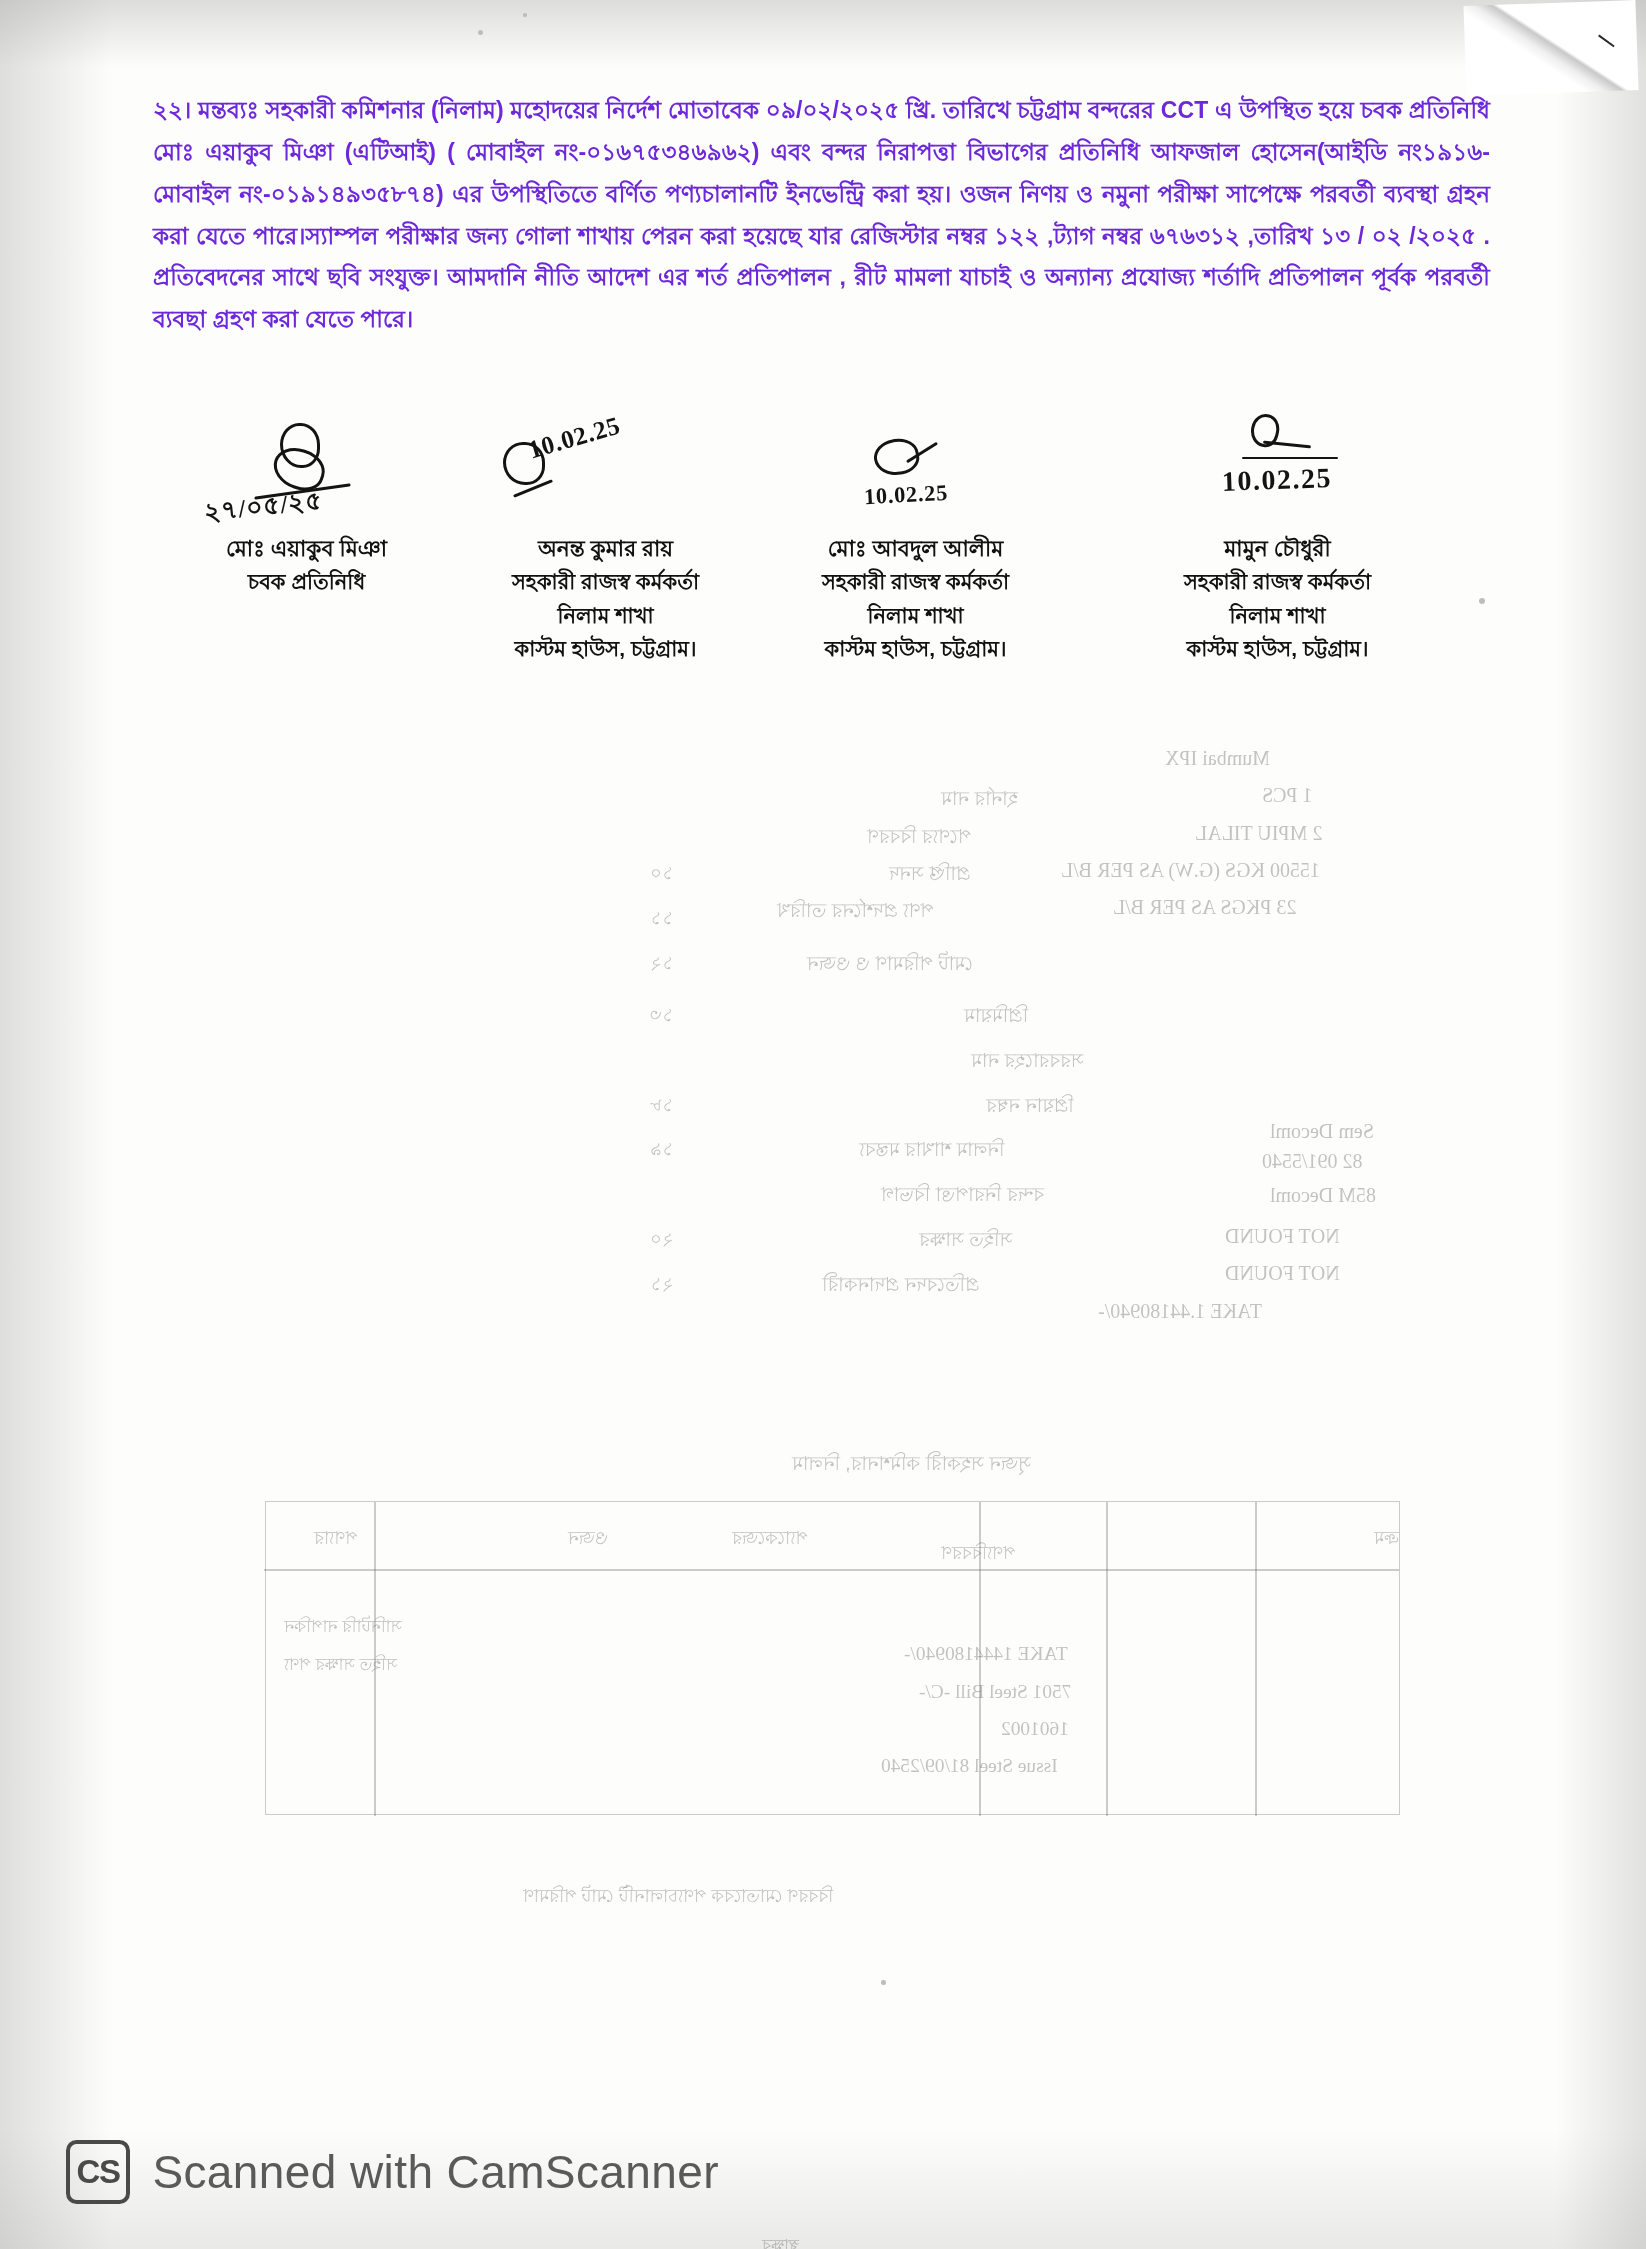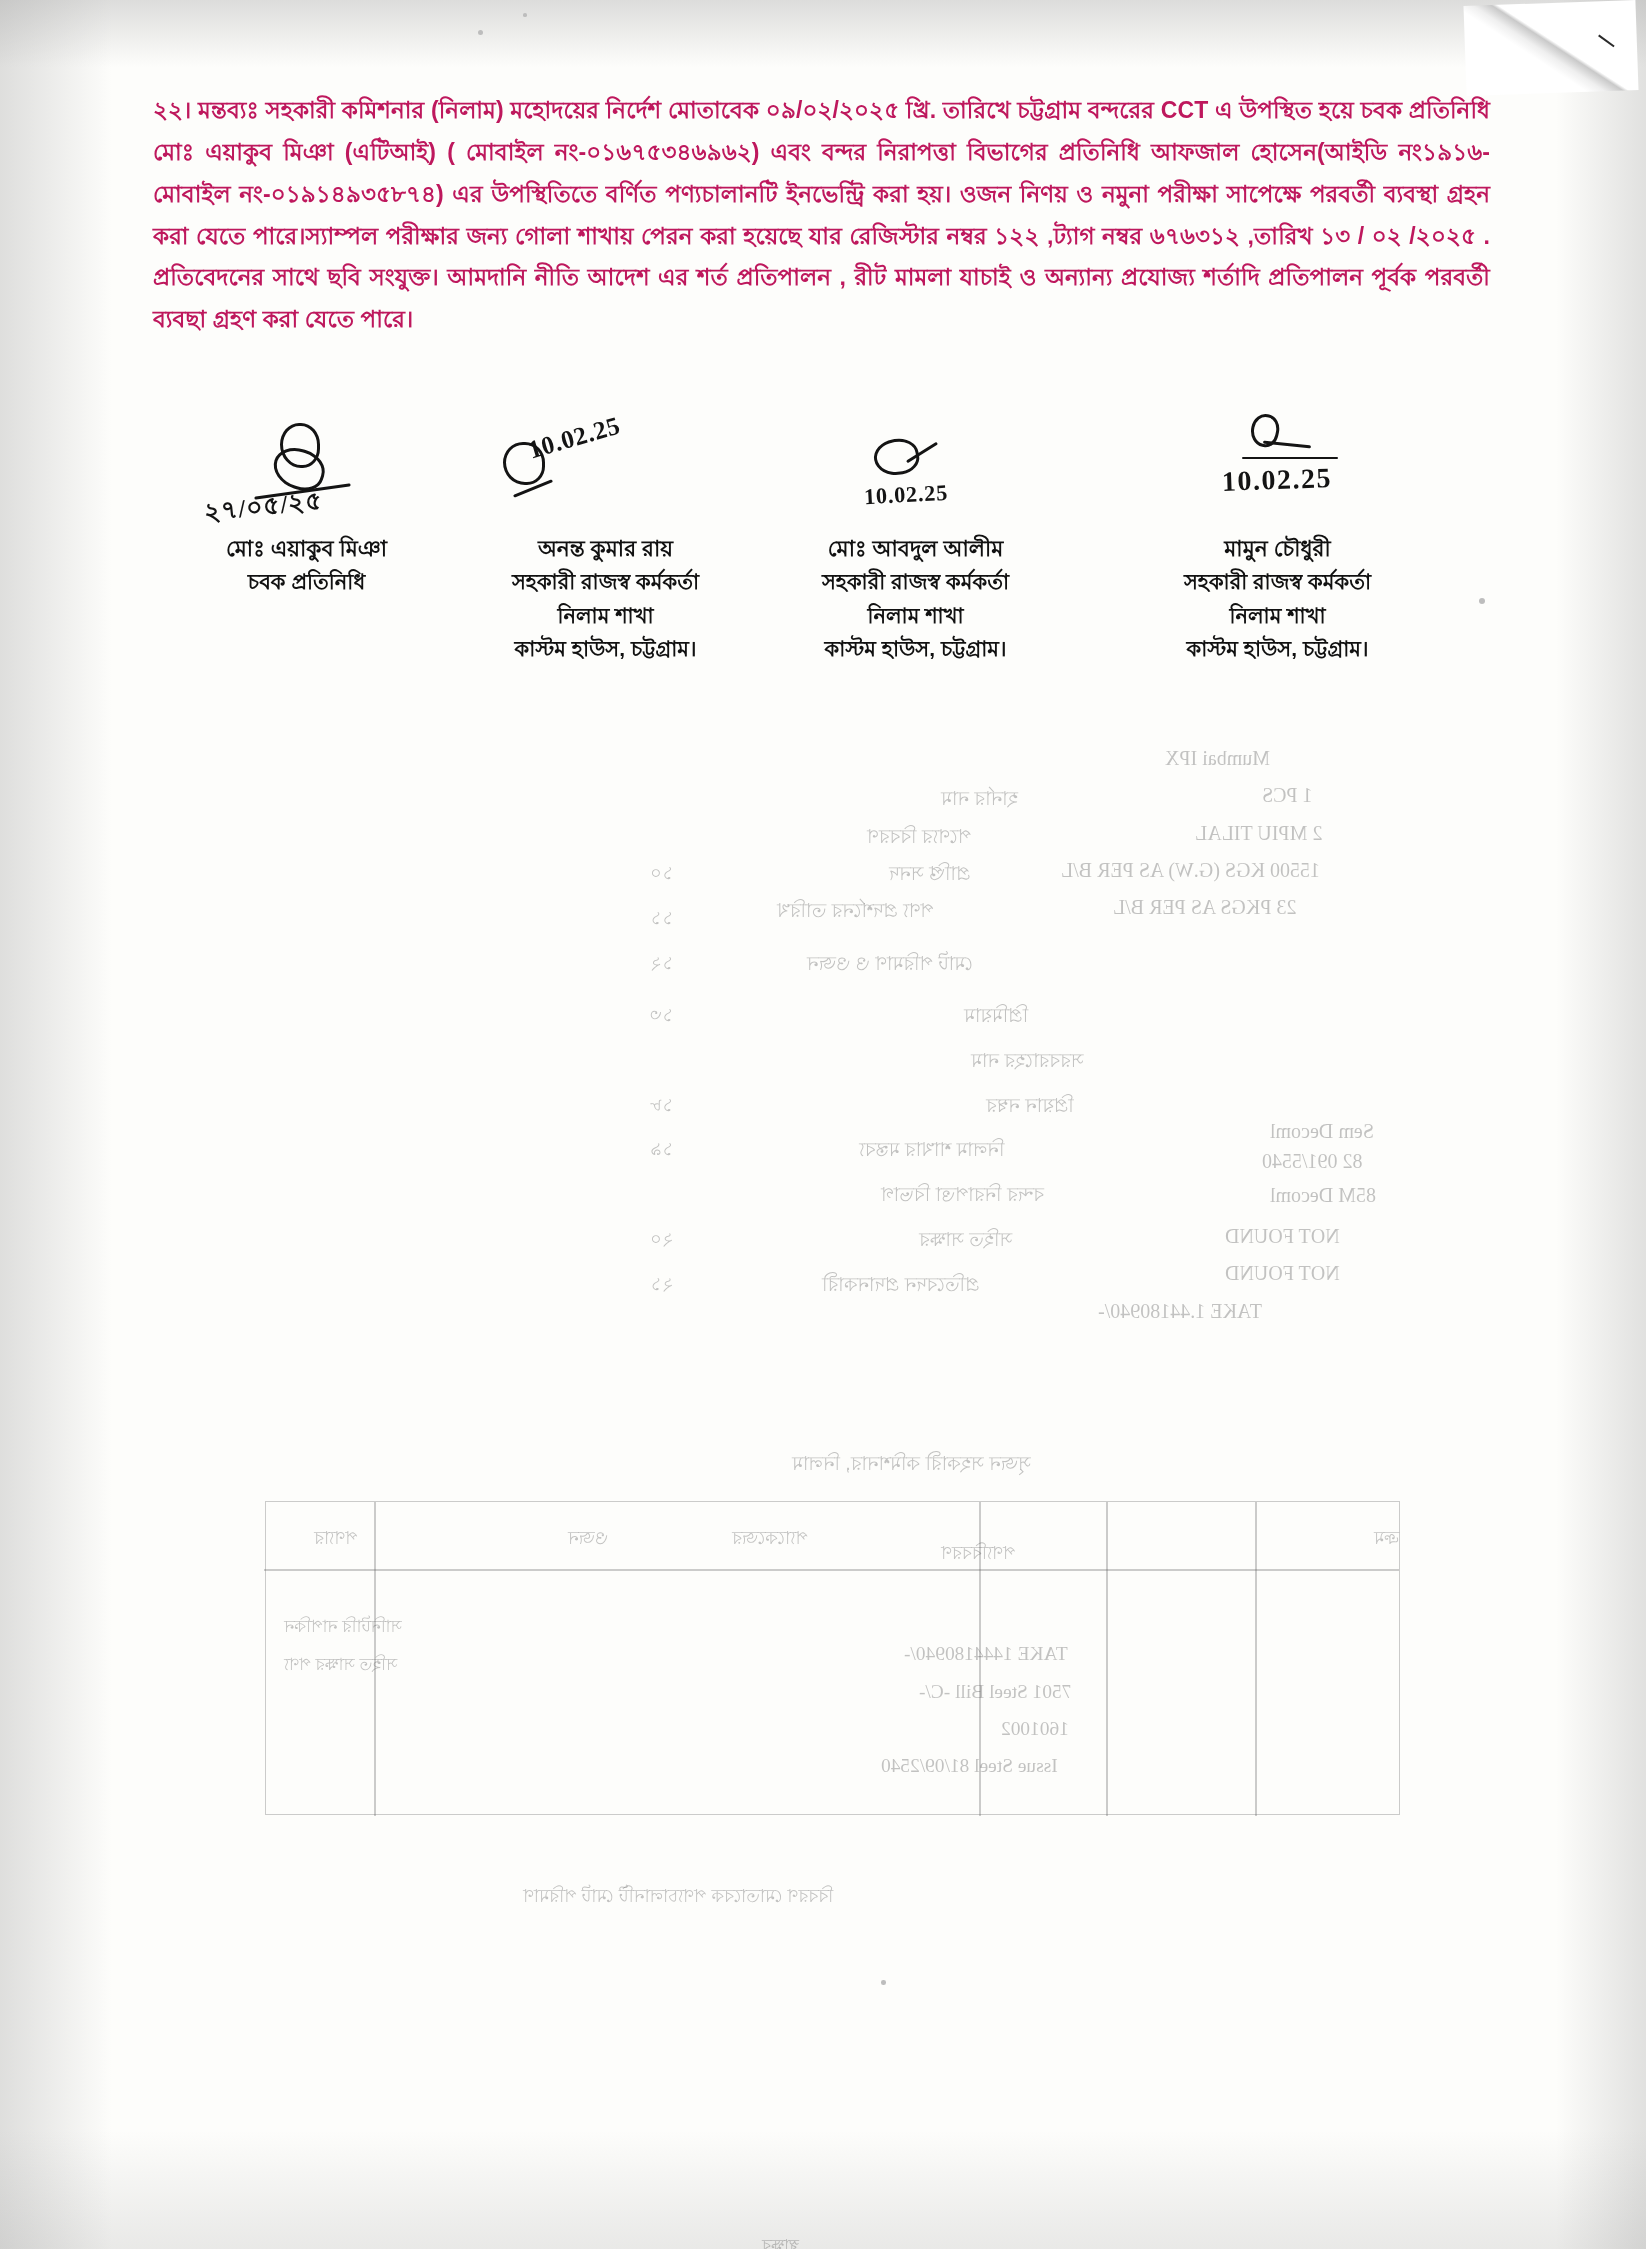--- a/index.html
+++ b/index.html
@@ -59,21 +59,21 @@
   .speck { position:absolute; background:#bdbdbd; border-radius:50%; }
 
   
   .para-block {
     position: absolute;
     left: 153px;
     top: 90px;
     width: 1337px;
     font-size: 23px;
     line-height: 1.82;
-    color: #be185d;
+    color: #6d28d9;
     font-weight: 600;
     letter-spacing: 0.1px;
     text-align: justify;
     font-family: "Liberation Sans", "DejaVu Sans", sans-serif;
   }
 
   
   .sig-row {
     position: absolute;
     top: 418px;
@@ -313,15 +313,19 @@
     <div class="bleed-b" style="left:732px;top:1524px;font-size:18px;">প্যাকেজের</div>
     <div class="bleed-b" style="left:568px;top:1524px;font-size:18px;">ওজন</div>
     <div class="bleed-b" style="left:314px;top:1524px;font-size:18px;">পণ্যার</div>
     <div class="bleed-b" style="left:1374px;top:1524px;font-size:18px;">ক্রম</div>
     <div class="bleed-b" style="left:284px;top:1613px;font-size:17px;">সানিটারি নাপকিন</div>
     <div class="bleed-b" style="left:284px;top:1651px;font-size:17px;">সহিত সাক্ষর পণ্য</div>
     <div class="bleed-b" style="left:762px;top:2233px;font-size:16.4px;">স্বাক্ষর</div>
     <div class="bleed-b" style="left:523px;top:1882px;font-size:18px;">বিবরণ মোতাবেক পণ্যচালানটি মোট পরিমাণ</div>
   </div>
 
+  <div class="cs-footer">
+    <div class="cs-logo">CS</div>
+    <div class="cs-text">Scanned with CamScanner</div>
+  </div>
 
 </div>
 
 
 </body></html>

